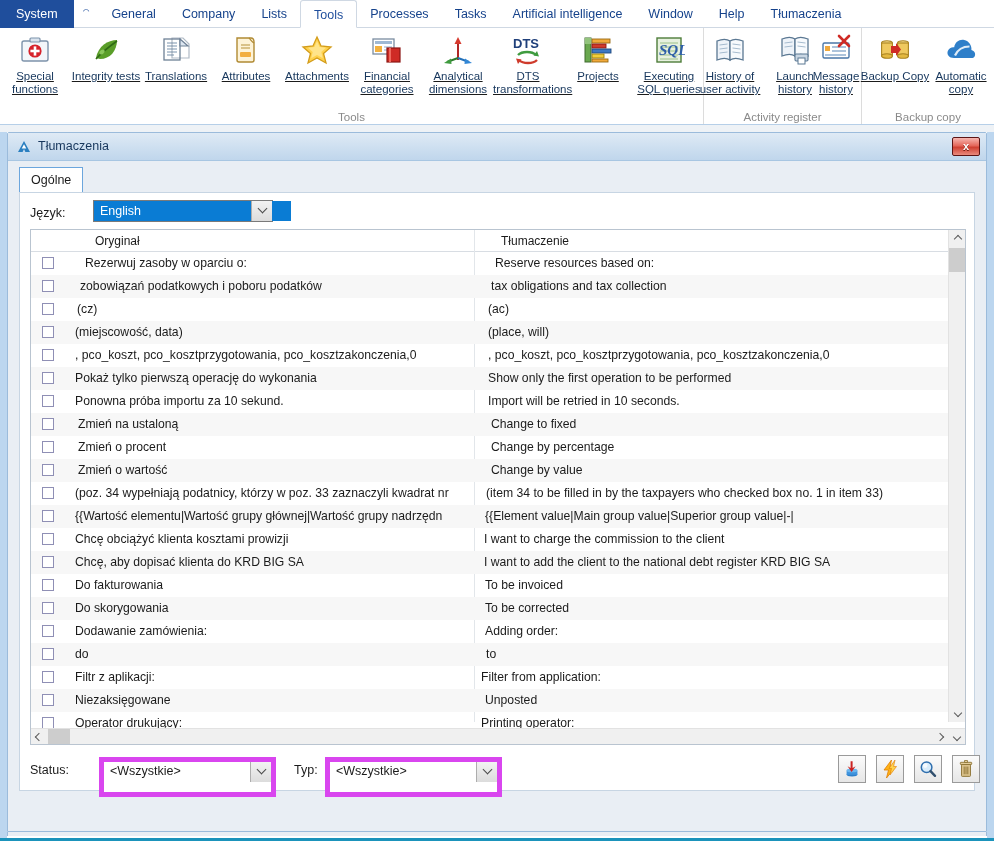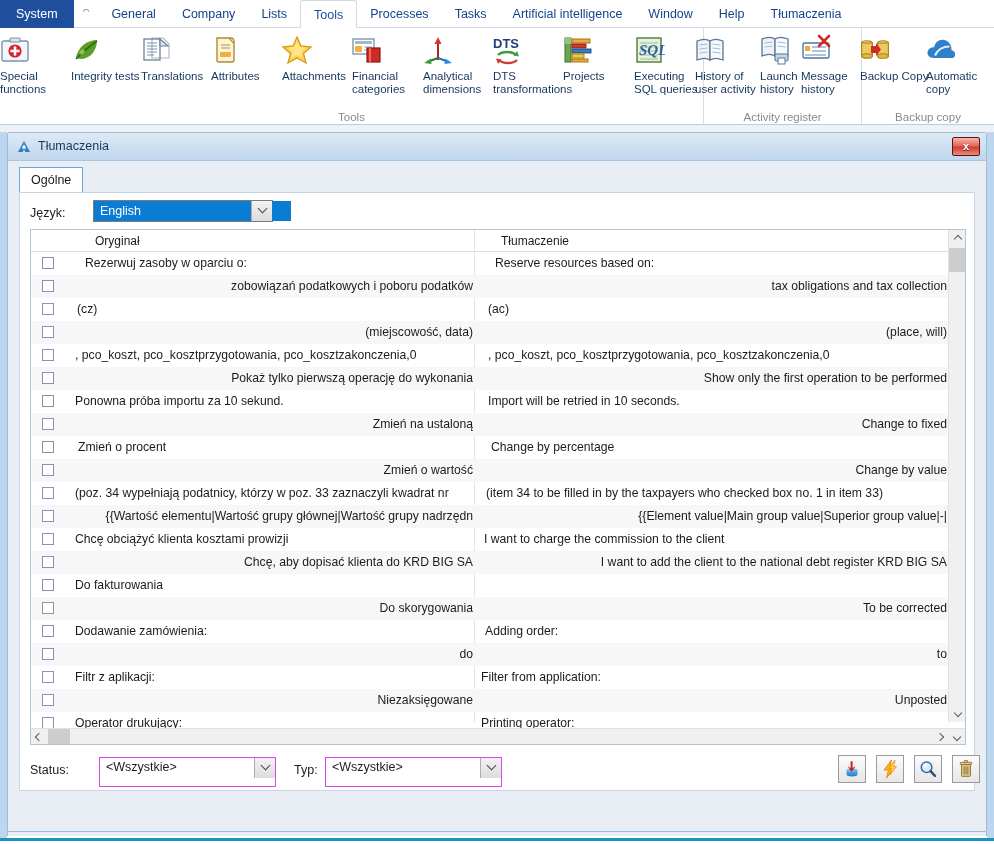--- a/index.html
+++ b/index.html
@@ -31,21 +31,21 @@
   .tab.caret { padding:0 9px; color:#1f4e9c; font-size:11px; }
 
   #ribbonbody { position:absolute; left:0; top:28px; width:994px; height:96px; background:#ffffff; }
   .rgroup { position:absolute; top:0; height:96px; }
   .rgroup.sep { border-right:1px solid #dcdcdc; }
   .grouplabel {
     position:absolute; bottom:1px; width:100%; text-align:center;
     font-size:11.5px; color:#8a8a8a;
   }
   .rbtn {
-    position:absolute; top:2px; width:72px; height:74px; text-align:left; cursor:default;
+    position:absolute; top:2px; width:72px; height:74px; text-align:center; cursor:default;text-decoration:underline;
   }
   .rbtn .ricon { height:36px; margin-top:4px; position:relative; }
   .rbtn .rlabel {
     display:block; font-size:11.5px; line-height:13px; color:#16365c;
     padding:0 1px; white-space:normal;
   }
   #ribbonbottom { position:absolute; left:0; top:124px; width:994px; height:1px; background:#b6cfe8; }
 
   
   #win {
@@ -110,21 +110,21 @@
   }
   #gridhead {
     position:absolute; left:0; top:0; width:934px; height:22px;
     background:#ffffff; border-bottom:1px solid #d8dde3;
   }
   .hcell { position:absolute; top:4px; font-size:12px; color:#1b1b1b;margin-left:20px; }
   #hdivider { position:absolute; left:443px; top:0; width:1px; height:492px; background:#e2e6ea; }
 
   #rows { position:absolute; left:0; top:22px; width:918px; height:470px; }
   .row { position:relative; height:23px; width:918px; }
-  .row.alt { background:#f7f7f7;text-align:right; }
+  .row.alt { background:#f7f7f7; }
   .cb {
     position:absolute; left:11px; top:5px; width:12px; height:12px;
     border:1px solid #8f8fb5; background:#ffffff; cursor:pointer;
   }
   .c-orig {
     position:absolute; left:44px; top:4px; width:398px; height:17px;
     font-size:12.2px; color:#1b1b1b; white-space:nowrap; overflow:hidden;
   }
   .c-trans {
     position:absolute; left:450px; top:4px; width:466px; height:17px;
@@ -144,21 +144,21 @@
   .hsbarrow { position:absolute; top:0; width:16px; height:15px; text-align:center; cursor:pointer; }
   #hsbleft { left:0; } #hsbright { right:17px; }
   .arrl { display:inline-block; width:6px; height:6px; border-left:1.5px solid #5a5a5a; border-bottom:1.5px solid #5a5a5a; transform:rotate(45deg); margin-top:4px; }
   .arrr { display:inline-block; width:6px; height:6px; border-right:1.5px solid #5a5a5a; border-top:1.5px solid #5a5a5a; transform:rotate(45deg); margin-top:4px; }
   #hsbthumb { position:absolute; left:17px; top:0; width:22px; height:15px; background:#cdcdcd; cursor:pointer; }
   #hsbcorner { position:absolute; right:0; top:0; width:17px; height:15px; background:#f0f0f0; text-align:center; }
 
   
   #footer { position:absolute; left:0; top:560px; width:954px; height:37px; }
   .flabel { position:absolute; top:10px; font-size:12.5px; color:#1b1b1b; }
-  .fcombo { position:absolute; top:4px; height:30px; border:1px solid #d946ef; background:#ffffff; }
+  .fcombo { position:absolute; top:4px; height:40px; border:5px solid #d946ef; background:#ffffff; }
   .fvalue { position:absolute; left:6px; top:2px; font-size:12.5px; color:#1b1b1b; white-space:nowrap; }
   .farrow {
     position:absolute; right:0; top:0; width:21px; height:20px;
     background: linear-gradient(to bottom,#f2f2f2,#dcdcdc);
     border-left:1px solid #adadad; text-align:center;
   }
   .tbtn {
     position:absolute; top:2px; width:28px; height:28px;
     background: linear-gradient(to bottom,#fbfbfb,#e6e6e6);
     border:1px solid #9a9a9a; cursor:pointer;
@@ -483,20 +483,21 @@
               <div class="c-trans" style="padding-left:3px">I want to charge the commission to the client</div>
             </div>
             <div class="row alt">
               <div class="cb"></div>
               <div class="c-orig" style="padding-left:0px">Chcę, aby dopisać klienta do KRD BIG SA</div>
               <div class="c-trans" style="padding-left:3px">I want to add the client to the national debt register KRD BIG SA</div>
             </div>
             <div class="row">
               <div class="cb"></div>
               <div class="c-orig" style="padding-left:0px">Do fakturowania</div>
+              <div class="c-trans" style="padding-left:4px">To be invoiced</div>
             </div>
             <div class="row alt">
               <div class="cb"></div>
               <div class="c-orig" style="padding-left:0px">Do skorygowania</div>
               <div class="c-trans" style="padding-left:4px">To be corrected</div>
             </div>
             <div class="row">
               <div class="cb"></div>
               <div class="c-orig" style="padding-left:0px">Dodawanie zamówienia:</div>
               <div class="c-trans" style="padding-left:4px">Adding order:</div>

